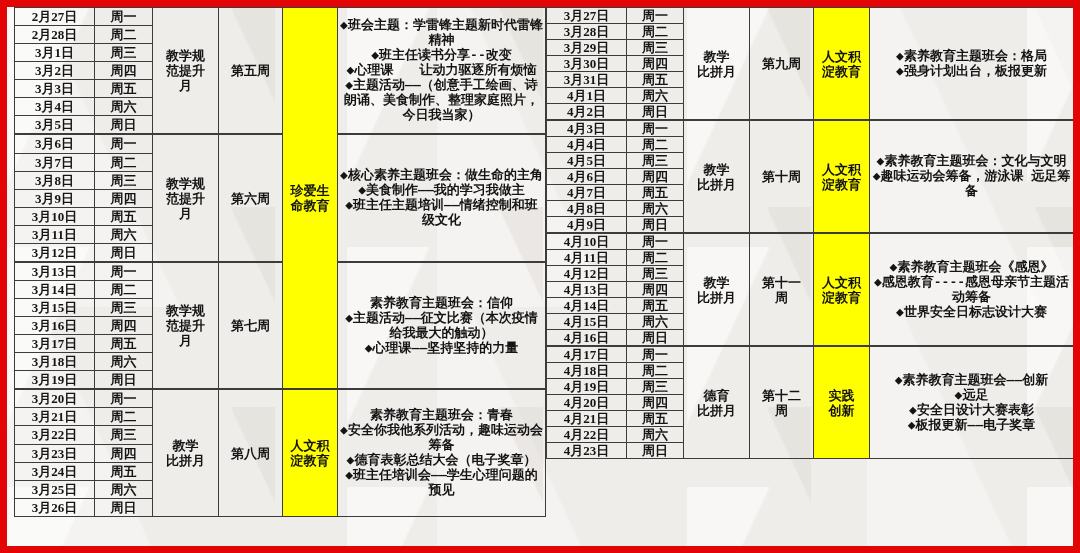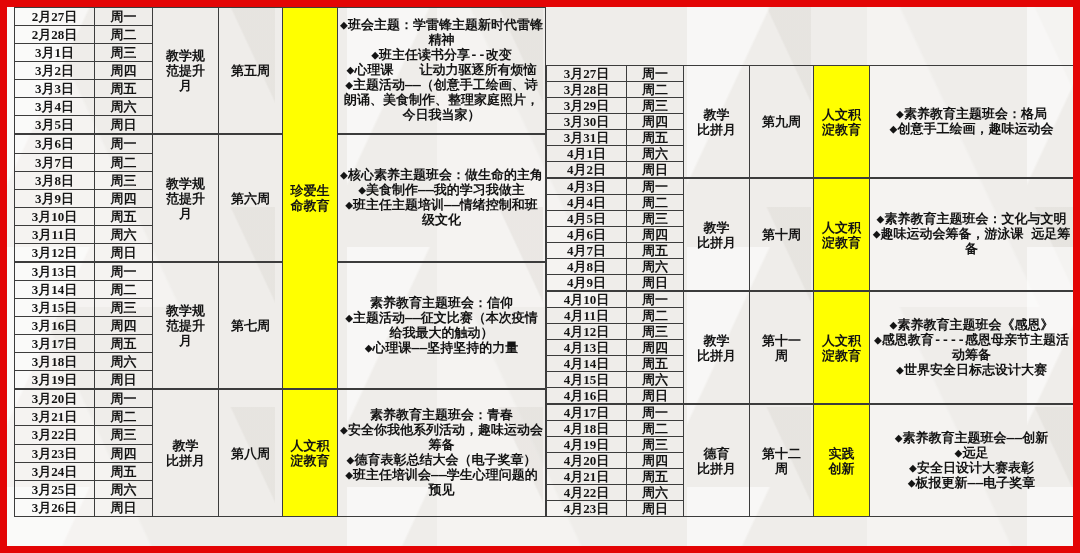--- a/index.html
+++ b/index.html
@@ -23,30 +23,30 @@
   }
   .title-row{
     box-sizing:border-box;
     height:33px;
     border:1px solid #3c3c3c;
     border-bottom:none;
     display:flex;align-items:center;justify-content:center;
     font-size:21px;font-weight:bold;letter-spacing:1px;
   }
   .body{
-    display:flex;align-items:flex-end;
+    display:flex;align-items:flex-start;
     height:510px;
   }
   table.sched{
     border-collapse:collapse;
     table-layout:fixed;
     font-weight:bold;
   }
   table.left-t{width:531px;height:510px;}
-  table.right-t{width:527px;height:449px;margin-top:20px;}
+  table.right-t{width:527px;height:449px;}
   table.sched td{
     box-sizing:border-box;
     border:1px solid #3c3c3c;
     text-align:center;
     vertical-align:middle;
     font-size:13px;
     line-height:15px;
     padding:0 2px;
     overflow:hidden;
   }
@@ -242,21 +242,21 @@
       <tbody>
             <tr>
               <td class="date-cell">3月27日</td>
               <td class="weekday-cell">周一</td>
               <td class="month-cell" rowspan="7">教学
 比拼月</td>
               <td class="week-cell" rowspan="7">第九周</td>
               <td class="theme-cell" rowspan="7">人文积
 淀教育</td>
               <td class="activities-cell" rowspan="7">◆素养教育主题班会：格局
-◆创意手工绘画，趣味运动会</td>
+◆强身计划出台，板报更新</td>
             </tr>
             <tr>
               <td class="date-cell">3月28日</td>
               <td class="weekday-cell">周二</td>
             </tr>
             <tr>
               <td class="date-cell">3月29日</td>
               <td class="weekday-cell">周三</td>
             </tr>
             <tr>

